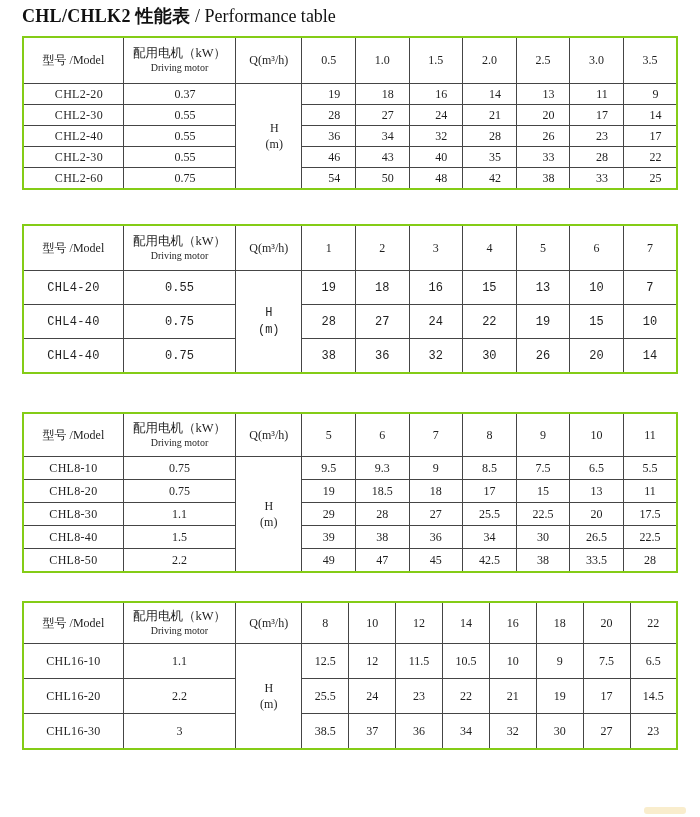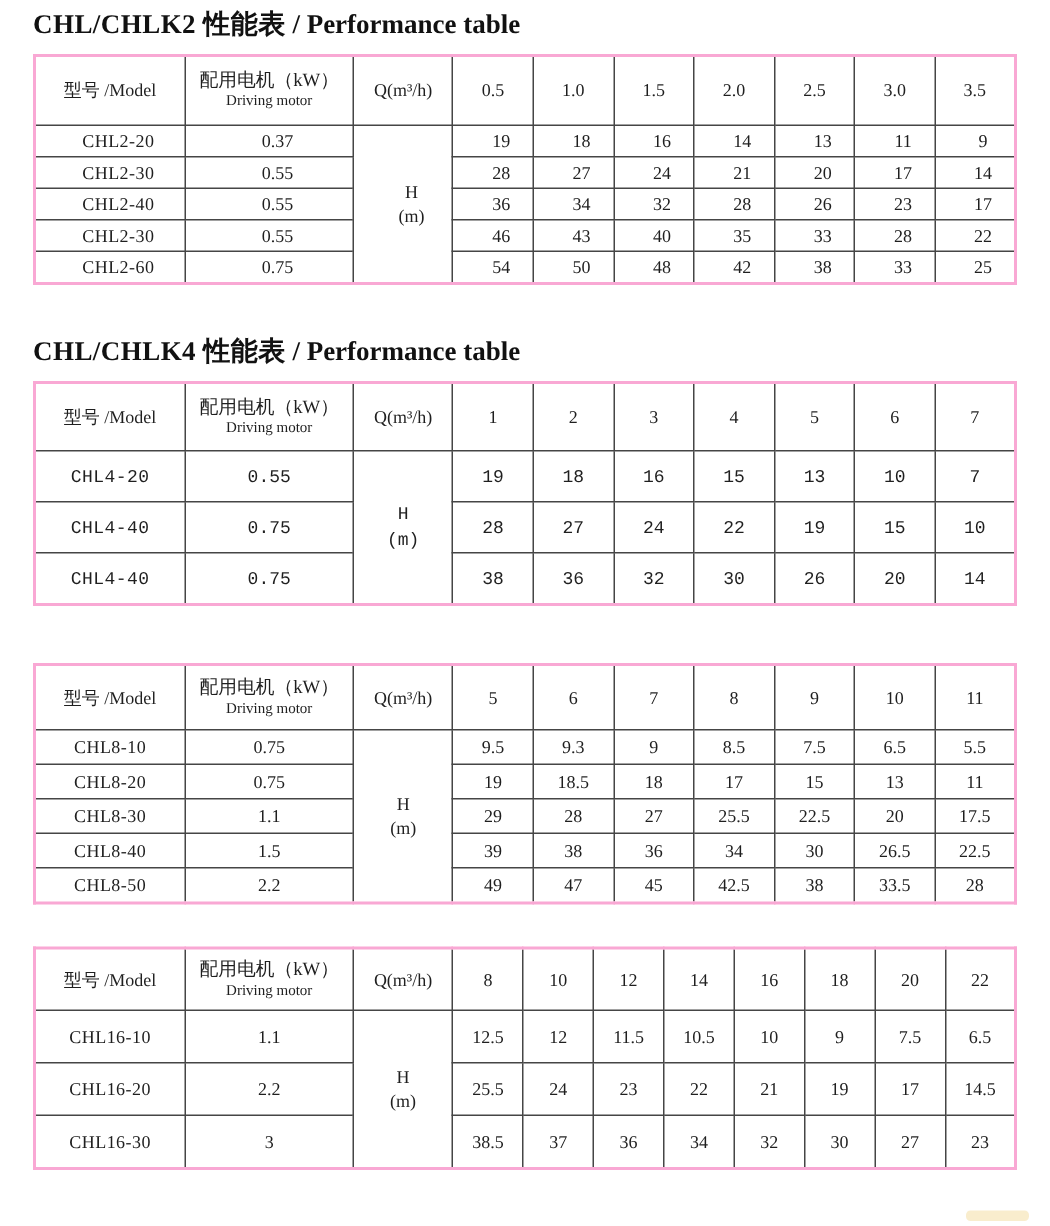--- a/index.html
+++ b/index.html
@@ -22,31 +22,31 @@
   section.table-block { display: block; }
   .sec-title {
     margin: 0 0 9px 0;
     font-size: 18px;
     line-height: 21px;
     font-weight: normal;
     color: #111;
     white-space: nowrap;
   }
   .sec-title .title-main { font-weight: bold; letter-spacing: 0.3px; margin-top: 20px; }
-  .sec-title .title-en { font-weight: bold; }
+  .sec-title .title-en { font-weight: normal; }
   
   section.t1 { margin-top: 34px; }
   section.t2 { margin-top: 38px; }
   section.t3 { margin-top: 28px; }
 
   table.perf {
     width: 656px;
     border-collapse: collapse;
     table-layout: fixed;
-    border: 2px solid #f9a8d4;
+    border: 2px solid #84cc16;
   }
   table.perf th, table.perf td {
     border: 1px solid #454545;
     text-align: center;
     vertical-align: middle;
     padding: 0 2px;
     font-weight: normal;
     font-size: 12px;
     color: #1f1f1f;
     overflow: hidden;
@@ -177,23 +177,20 @@
             <td>42</td>
             <td>38</td>
             <td>33</td>
             <td>25</td>
           </tr>
         </tbody>
     </table>
   </section>
 
   <section class="table-block t1">
-    <h2 class="sec-title">
-      <span class="title-main">CHL/CHLK4 性能表</span><span class="title-en"> / Performance table</span>
-    </h2>
     <table class="perf">
       <colgroup>
           <col style="width: 100px;">
           <col style="width: 112px;">
           <col style="width: 66px;">
           <col style="width: 53.4286px;">
           <col style="width: 53.4286px;">
           <col style="width: 53.4286px;">
           <col style="width: 53.4286px;">
           <col style="width: 53.4286px;">

